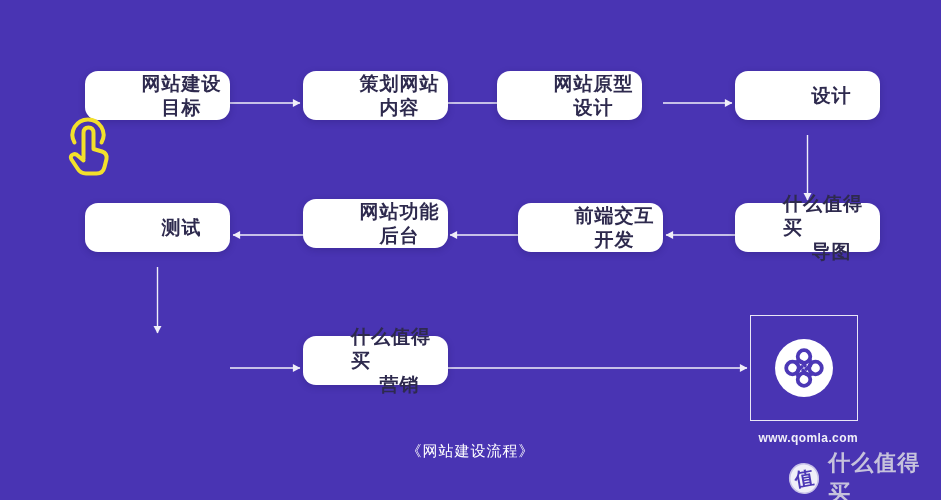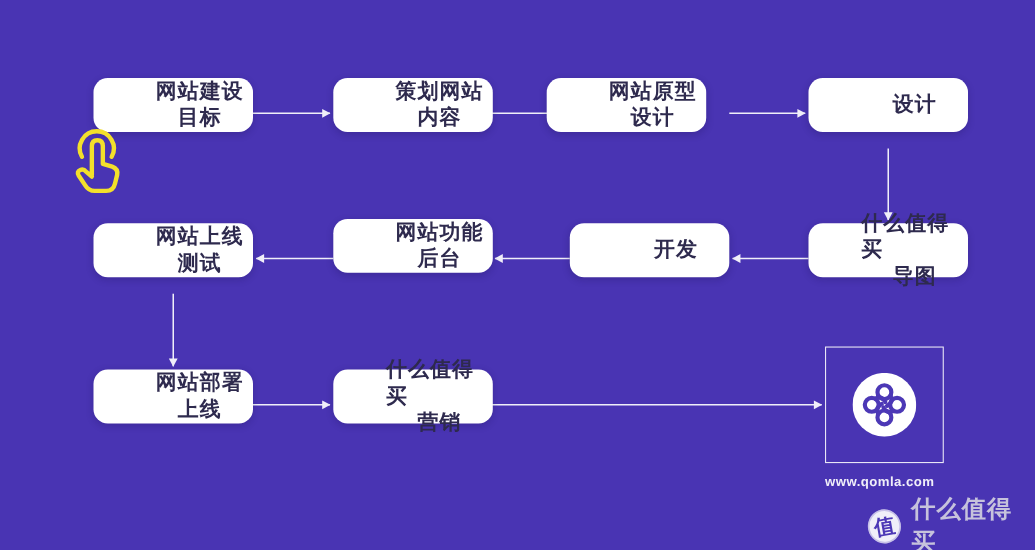--- a/index.html
+++ b/index.html
@@ -33,21 +33,21 @@
   .hand-icon{position:absolute;left:63px;top:114px;width:52px;height:64px;z-index:3;}
   .hand-icon path{stroke:var(--hand-icon);stroke-width:4;fill:none;stroke-linecap:round;stroke-linejoin:round;}
   .logo-box{
     position:absolute;left:750px;top:315px;width:108px;height:106px;z-index:2;
     border:1.5px solid rgba(255,255,255,.88);
     display:flex;align-items:center;justify-content:center;
   }
   .clover{stroke:var(--logo-mark);fill:none;stroke-width:3.8;stroke-linecap:round;}
   .logo-url{
     position:absolute;left:750px;top:431px;width:108px;z-index:2;
-    text-align:left;font-size:12px;font-weight:600;color:rgba(255,255,255,.92);
+    text-align:right;font-size:12px;font-weight:600;color:rgba(255,255,255,.92);
     letter-spacing:.4px;
   }
   .caption{
     position:absolute;left:0;top:442px;width:941px;z-index:2;
     text-align:center;font-size:15px;font-weight:500;color:#ffffff;letter-spacing:1px;
   }
   .watermark{
     position:absolute;left:789px;top:461px;height:34px;z-index:4;
     display:flex;align-items:center;gap:9px;
   }
@@ -98,39 +98,35 @@
   </div>
   <div class="node" style="left:497px;top:71px">
     <span>网站原型</span>
     <span>设计</span>
   </div>
   <div class="node" style="left:735px;top:71px">
     <span>设计</span>
   </div>
 
   <div class="node" style="left:85px;top:203px">
-    <span>网站上线</span>
     <span>测试</span>
   </div>
   <div class="node" style="left:303px;top:199px">
     <span>网站功能</span>
     <span>后台</span>
   </div>
   <div class="node" style="left:518px;top:203px">
+    <span>前端交互</span>
     <span>开发</span>
   </div>
   <div class="node" style="left:735px;top:203px">
     <span>什么值得买</span>
     <span>导图</span>
   </div>
 
-  <div class="node" style="left:85px;top:336px">
-    <span>网站部署</span>
-    <span>上线</span>
-  </div>
   <div class="node" style="left:303px;top:336px">
     <span>什么值得买</span>
     <span>营销</span>
   </div>
 
   <svg class="hand-icon" viewBox="0 0 52 64">
     <path d="M 11.5 28.5 A 15.5 15.5 0 1 1 38.5 28.5"></path>
     <path d="M 20.5 45 L 20.5 19 Q 20.5 13.5 25.5 13.5 Q 30.5 13.5 30.5 19 L 30.5 35 L 39 37.5 Q 44.5 39.5 43.5 45 L 41.5 53 Q 40 59.5 33.5 59.5 L 23 59.5 Q 17.5 59.5 14.5 54.5 L 8.5 45.5 Q 6.5 42 10 40.5 Q 13 39.2 15.2 42 L 20.5 46.5"></path>
   </svg>
 
@@ -143,19 +139,20 @@
           <path d="M 5.6 -8.3 Q 8.6 -2.2 2.4 0.9"></path>
         </g>
         <use href="#petal" transform="rotate(90)"></use>
         <use href="#petal" transform="rotate(180)"></use>
         <use href="#petal" transform="rotate(270)"></use>
       </g>
     </svg>
   </div>
   <div class="logo-url">www.qomla.com</div>
 
+  <div class="caption">《网站建设流程》</div>
 
   <div class="watermark">
     <div class="wm-badge">值</div>
     <div class="wm-brand">什么值得买</div>
   </div>
 
 </div>
 
 </body></html>

